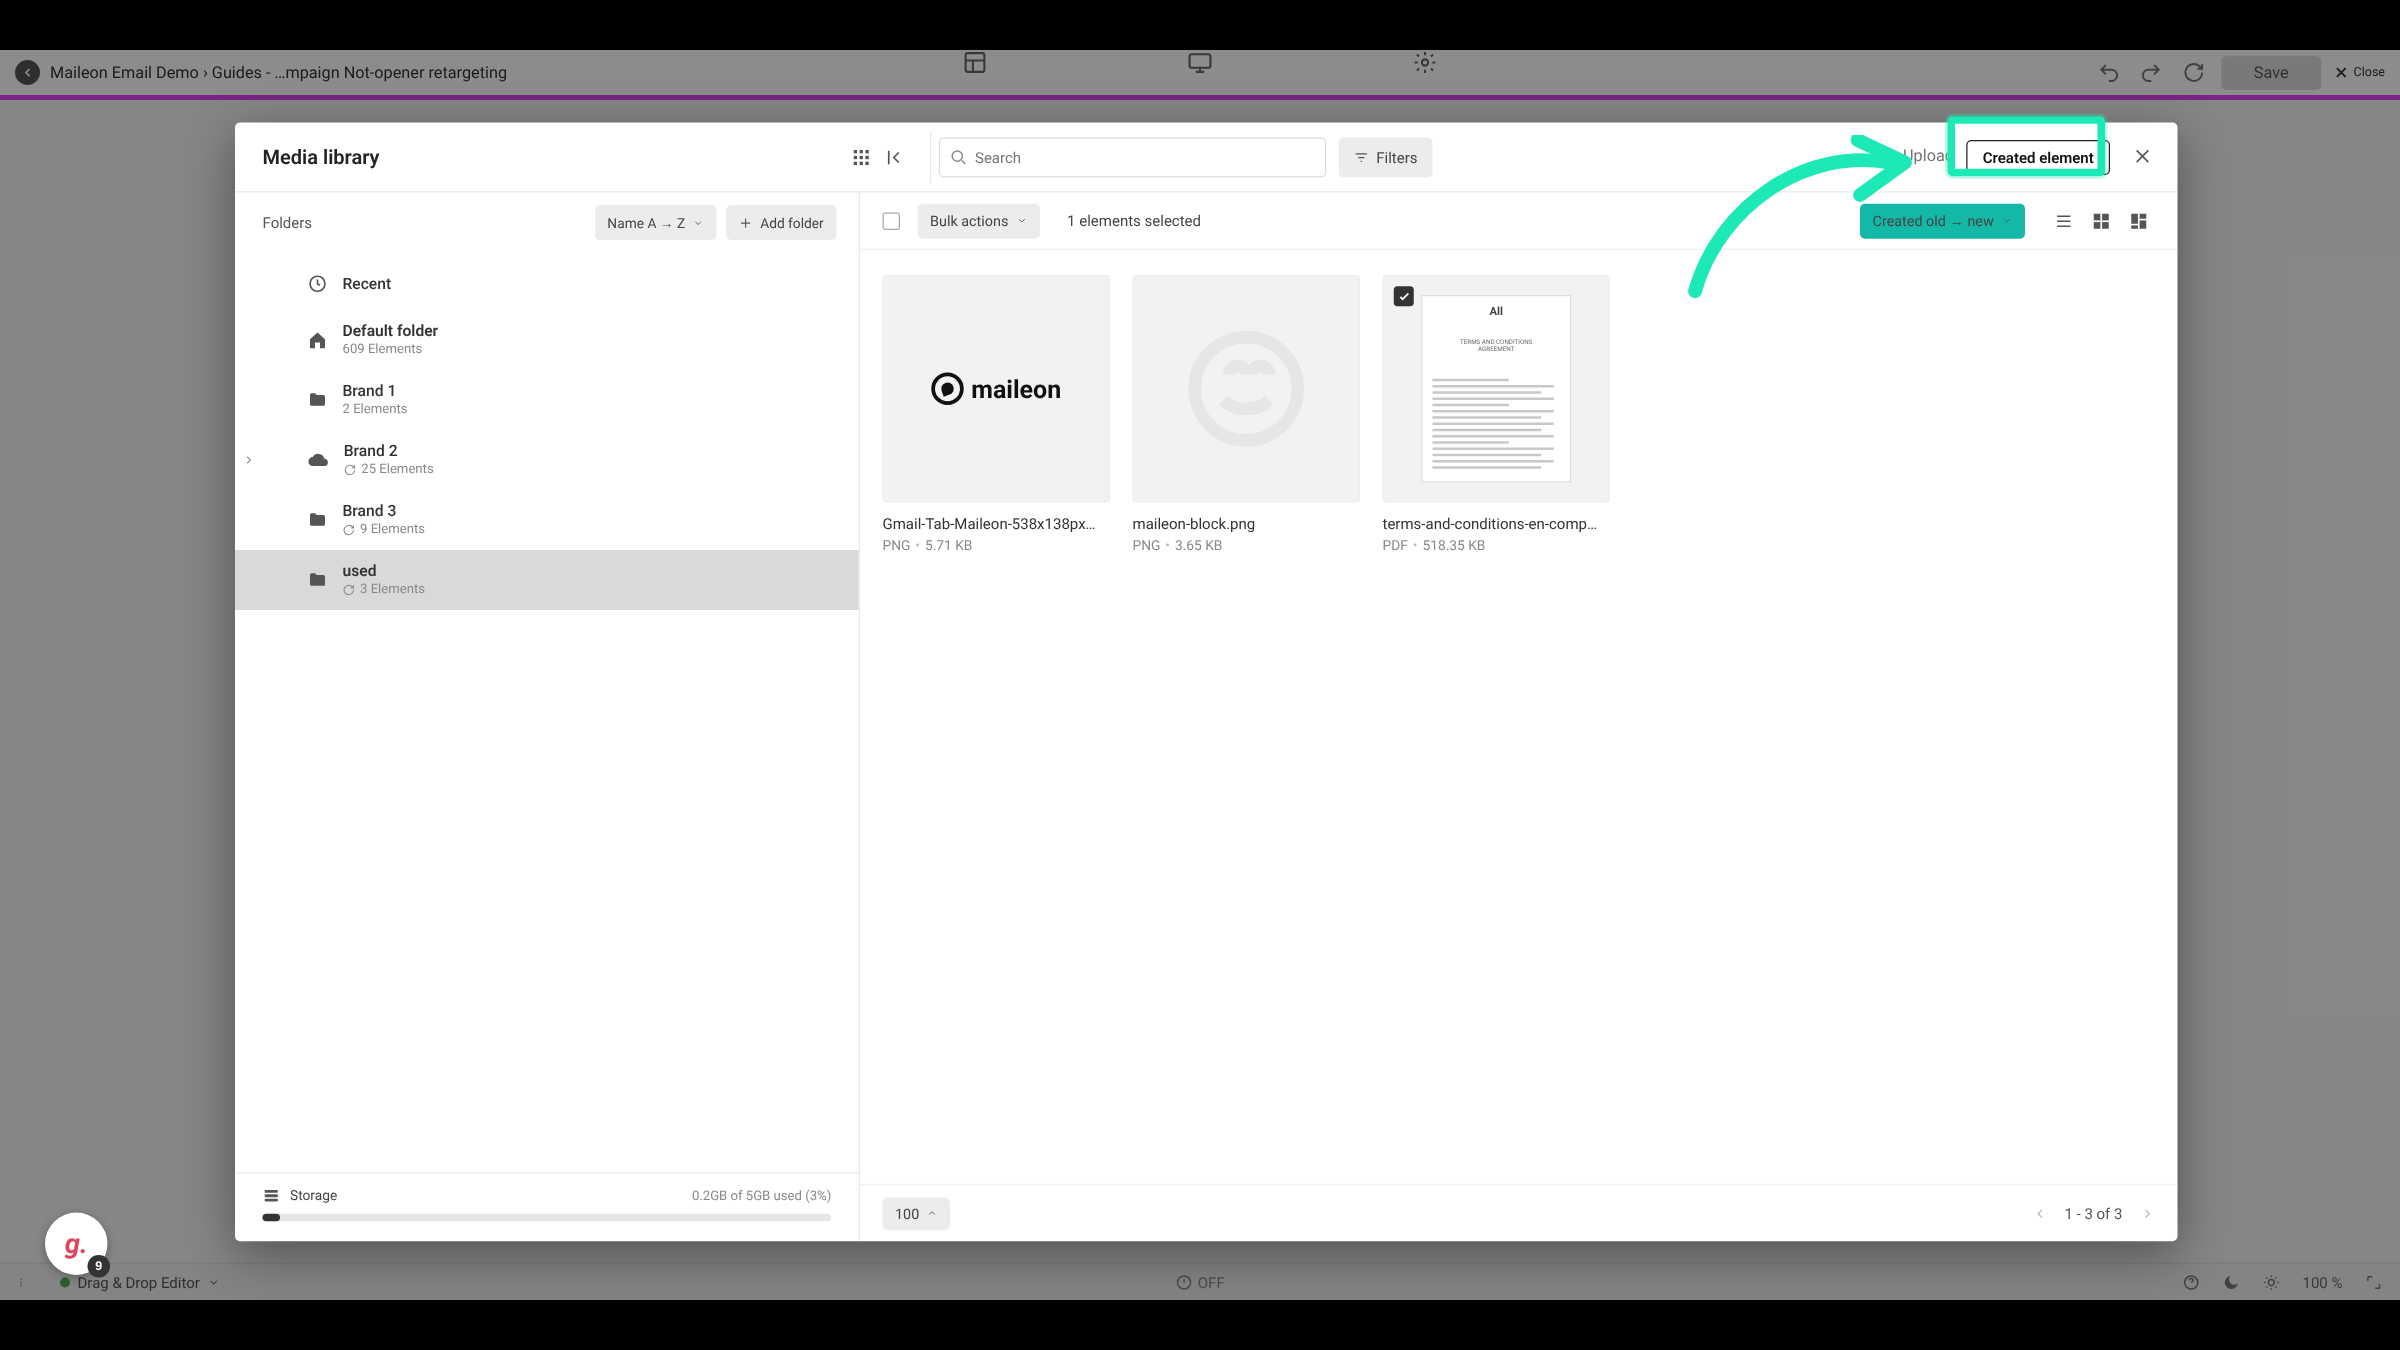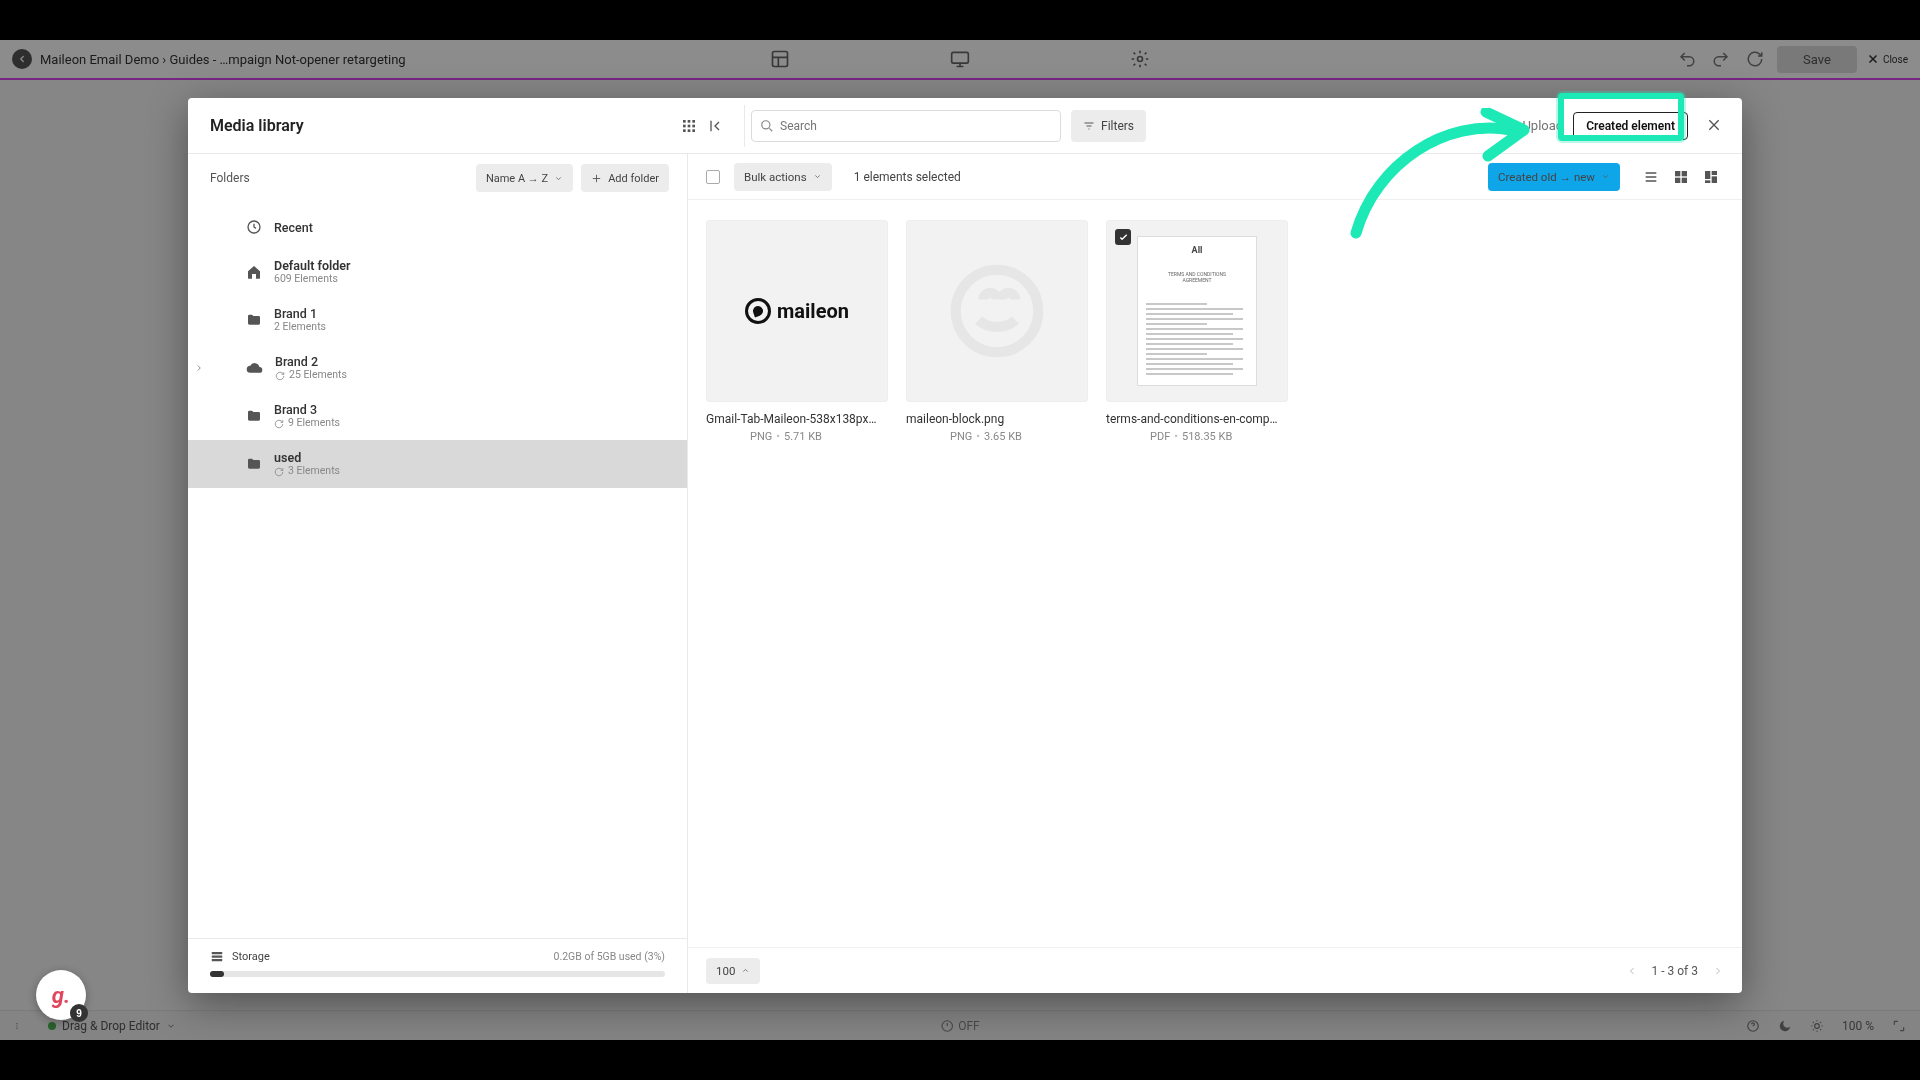--- a/index.html
+++ b/index.html
@@ -11,22 +11,22 @@
 .letterbox.top { top: 0; height: 40px; }
 .letterbox.bottom { bottom: 0; height: 40px; }
 
 .app-bg {
   position: absolute; top: 40px; left: 0; right: 0; bottom: 40px;
   background: #f5f5f5;
 }
 
 .app-topbar {
   position: absolute; top: 0; left: 0; right: 0; height: 40px;
-  background: #fff; border-bottom: 2px solid #d946ef;
-  display: flex; align-items: center; padding: 0 12px;
+  background: #fff; border-bottom: 4px solid #d946ef;
+  display: flex; padding: 0 12px;
   font-size: 13px; color: #333;
 }
 .app-topbar .title-wrap { display: flex; align-items: center; gap: 8px; }
 .app-topbar .back-pill {
   width: 20px; height: 20px; border-radius: 50%; background: #555; color: #fff;
   display: flex; align-items: center; justify-content: center; font-size: 12px;
 }
 .app-topbar .center-icons {
   position: absolute; left: 50%; transform: translateX(-50%);
   display: flex; gap: 160px;
@@ -147,40 +147,40 @@
 .checkbox-empty {
   width:14px; height:14px; border:1px solid #aaa; border-radius:2px; margin-right:14px;
 }
 .bulk-btn {
   background:#ececec; border-radius:4px; height:28px; padding:0 10px;
   display:flex; align-items:center; gap:6px; font-size:11.5px; color:#444;
 }
 .sel-count { margin-left: 22px; }
 .main-toolbar .spacer { flex:1; }
 .sort-main-btn {
-  background:#0ea5e9; border-radius:4px; height:28px; padding:0 10px;
+  background:#14b8a6; border-radius:4px; height:28px; padding:0 10px;
   display:flex; align-items:center; gap:6px; font-size:11.5px; color:#444;
 }
 .view-toggle { display:flex; gap:4px; margin-left:18px; }
 .view-toggle .vt { width:26px; height:26px; display:flex;align-items:center;justify-content:center; color:#555; border-radius:3px; }
 
 .grid-area { flex:1; padding: 20px 18px; overflow:auto; }
 .cards { display:flex; gap:18px; }
 .card { width: 182px; }
 .card .thumb {
   width:182px; height:182px; background:#f2f2f2; border-radius:3px;
   display:flex; align-items:center; justify-content:center; position:relative; overflow:hidden;
   border:1px solid #eee;
 }
 .card .thumb .sel-check {
   position:absolute; top:8px; left:8px; width:16px; height:16px; background:#333; border-radius:3px;
   display:flex; align-items:center; justify-content:center; color:#fff; font-size:11px;
 }
 .card .fname { margin-top:10px; font-size:12px; color:#333; white-space:nowrap; overflow:hidden; text-overflow:ellipsis; }
-.card .fmeta { margin-top:4px; font-size:11px; color:#888;margin-left:44px; }
+.card .fmeta { margin-top:4px; font-size:11px; color:#888; }
 .card .fmeta .dot-sep { color:#bbb; margin: 0 4px; }
 
 .logo-maileon { display:flex; align-items:center; gap:6px; font-weight:700; font-size:20px; color:#111; }
 .logo-maileon .at { width:26px;height:26px;border:3px solid #111;border-radius:50%; display:flex;align-items:center;justify-content:center;}
 .logo-maileon .at .inner { width:10px;height:10px;background:#111;border-radius:50% 50% 50% 0; transform:rotate(-20deg);}
 .block-icon { color:#e3e3e3; }
 .doc-thumb {
   width: 120px; height: 150px; background:#fff; border:1px solid #ddd;
   padding:8px; display:flex; flex-direction:column; gap:16px;
 }

